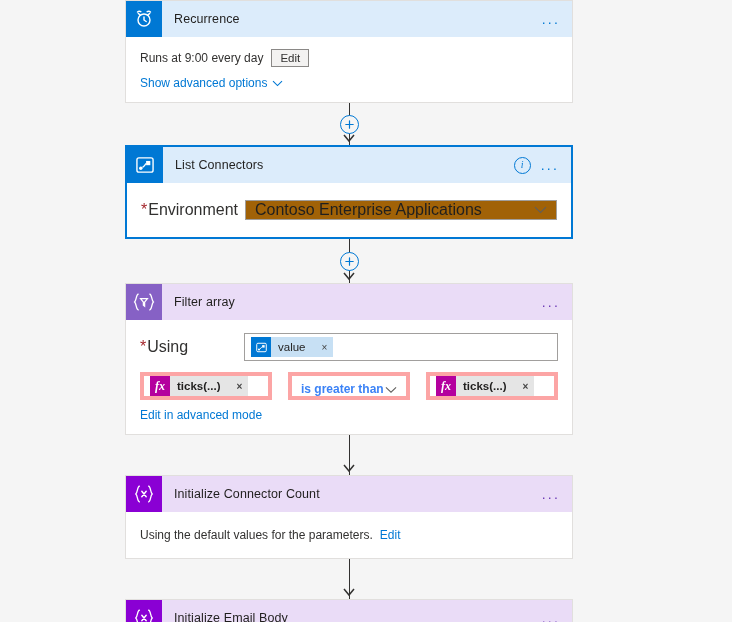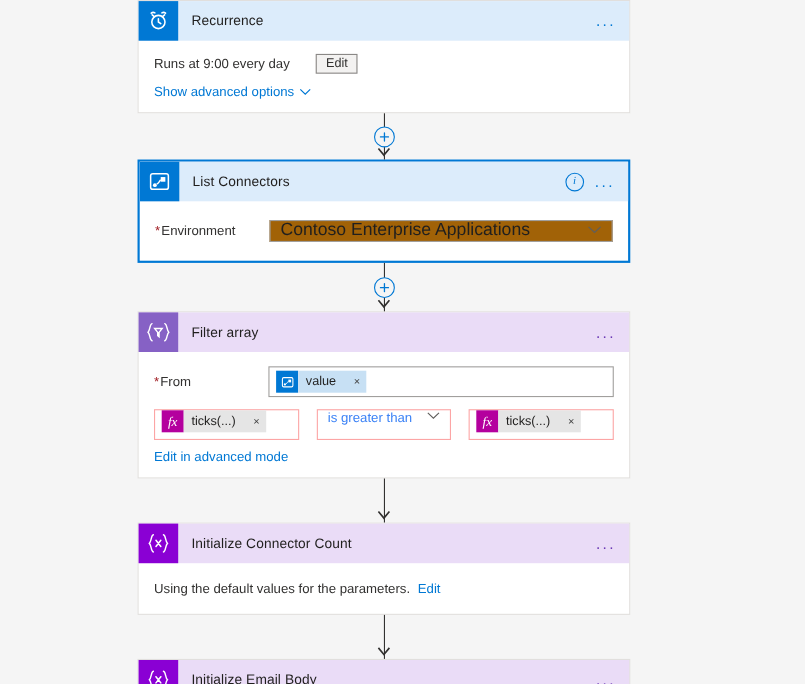--- a/index.html
+++ b/index.html
@@ -96,21 +96,21 @@
   }
   .ellipsis.blue { color: #0078d4; }
   .ellipsis.violet { color: #6b39b5; }
 
   .card-body { padding: 12px 14px 12px 14px; }
 
   
   .recur-line {
     display: flex;
     align-items: center;
-    gap: 24px;
+    gap: 8px;
     margin-bottom: 9px;
   }
   .recur-text { font-size: 12px; color: #323130; }
   .btn-edit {
     border: 1px solid #8a8886;
     background: #f3f2f1;
     font-family: inherit;
     font-size: 11.5px;
     color: #323130;
     padding: 2px 8px;
@@ -126,21 +126,21 @@
 
   
   .field-row {
     display: flex;
     align-items: center;
     min-height: 30px;
   }
   .field-label {
     width: 104px;
     flex: 0 0 104px;
-    font-size: 12px;
+    font-size: 16px;
     color: #323130;
   }
   .req { color: #a4262c; margin-right: 1px; }
   .select-box {
     flex: 1 1 auto;
     height: 20px;
     border: 1px solid #a19f9d;
     background: #a16207;
     display: flex;
     align-items: center;
@@ -203,26 +203,27 @@
 
   
   .cond-row {
     display: flex;
     align-items: center;
     gap: 16px;
     margin-top: 10px;
   }
   .cond-cell {
     height: 28px;
-    border: 1px solid #fca5a5;
+    border: 4px solid #fca5a5;
     background: #fff;
     display: flex;
-    align-items: flex-start;
+    align-items: flex-end;
     padding: 0 6px;
     box-sizing: border-box;
+    font-weight: bold;
   }
   .cond-cell.operand { width: 132px; }
   .cond-cell.operator {
     width: 122px;
     padding: 0 9px;
     font-size: 12px;
     color: #3b82f6;
     cursor: pointer;
   }
   .cond-cell.operator .val { flex: 1 1 auto; }
@@ -390,21 +391,21 @@
           </svg>
         </div>
         <div class="card-title">Filter array</div>
         <div class="hdr-actions">
           <div class="ellipsis violet">...</div>
         </div>
       </div>
       <div class="card-body">
         <div class="field-row">
           <div class="field-label">
-            <span class="req">*</span><span>From</span>
+            <span class="req">*</span><span>Using</span>
           </div>
           <div class="token-field">
             <span class="token">
               <span class="tok-badge blue">
                 <svg width="13" height="13" viewBox="0 0 24 24" fill="none" stroke="#ffffff" stroke-width="1.8">
                   <rect x="3.2" y="4.2" width="17.6" height="15.6" rx="2.2"></rect>
                   <rect x="13.2" y="7.6" width="4.6" height="4.6" fill="#ffffff" stroke="none"></rect>
                   <circle cx="7.4" cy="15.6" r="1.9" fill="#ffffff" stroke="none"></circle>
                   <path d="M9.2 14.6 C11.4 13.6 11.8 11.6 13.2 10.4" stroke-width="1.6"></path>
                 </svg>

